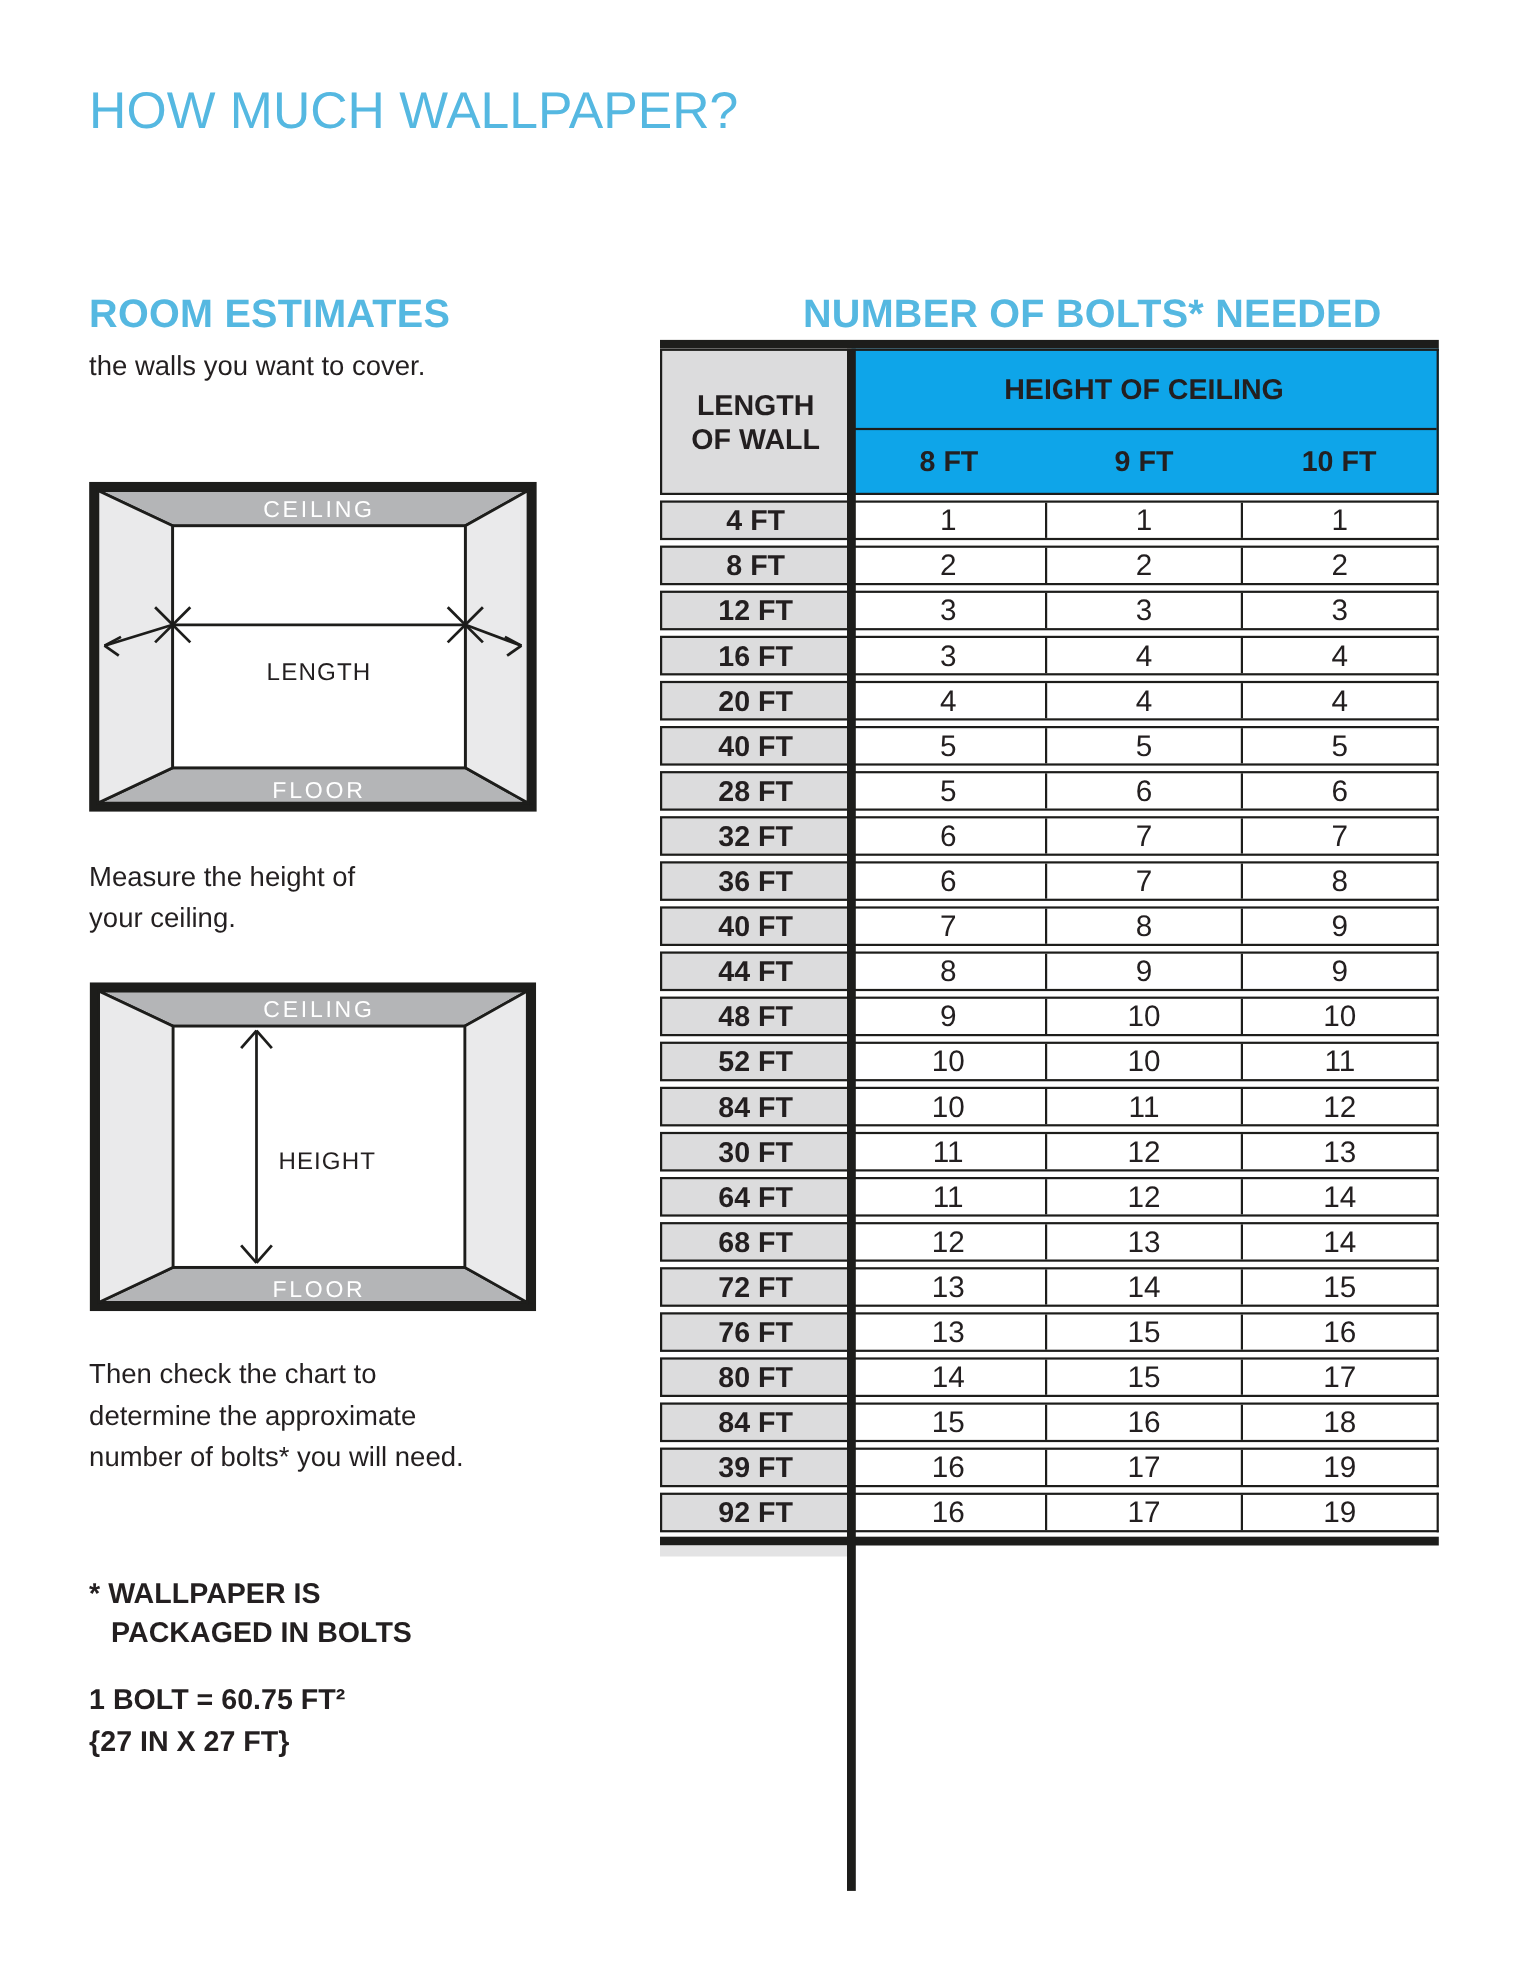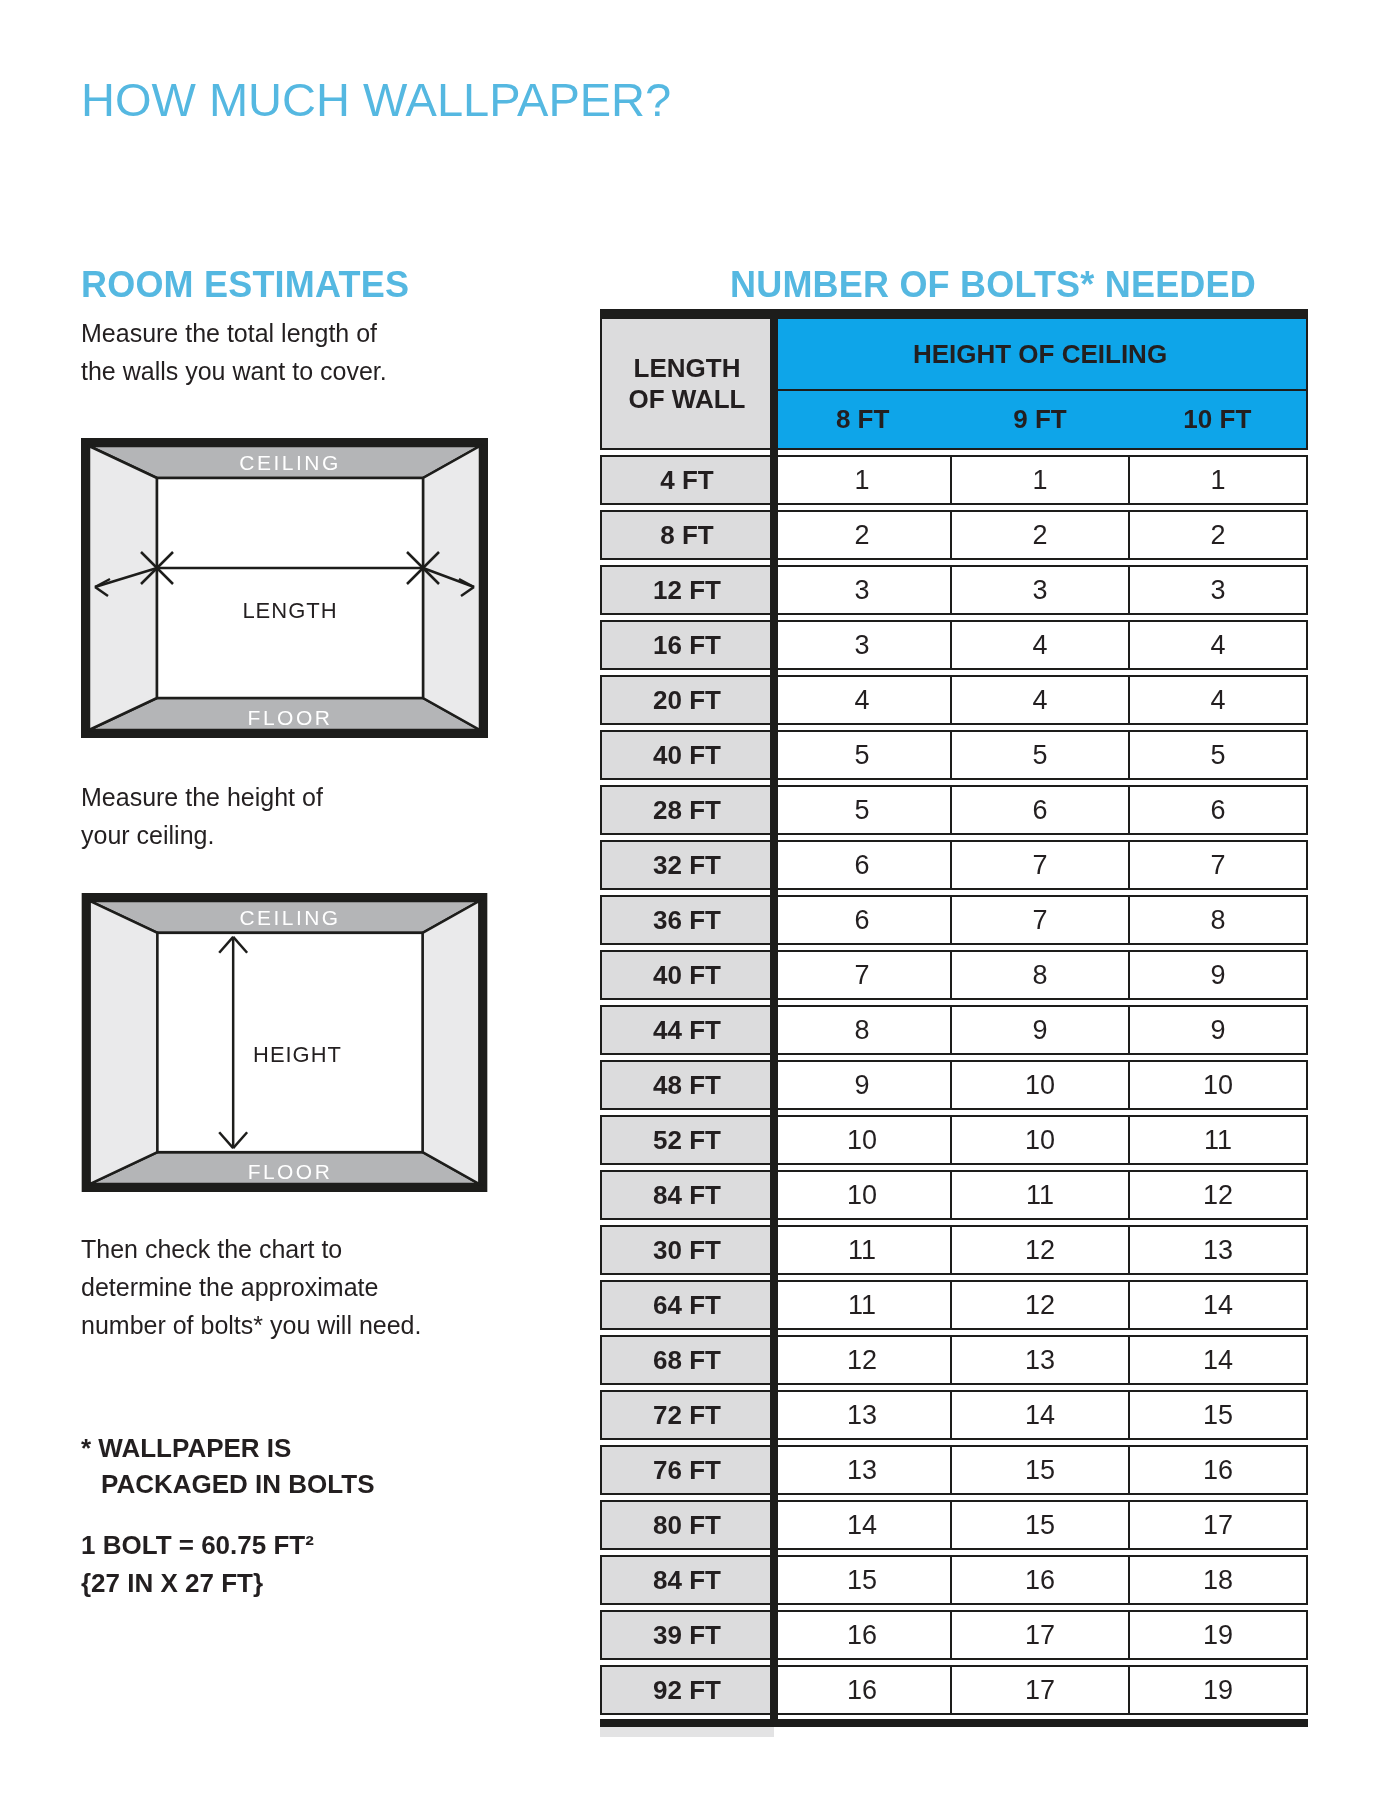--- a/index.html
+++ b/index.html
@@ -45,41 +45,40 @@
     display:flex;flex-direction:column;align-items:center;justify-content:center;
     font-size:26px;font-weight:bold;line-height:31px;text-align:center;
   }
   .t-right{flex:1;display:flex;flex-direction:column;box-sizing:border-box;
     border:2px solid #1d1d1b;border-left:none;background:#0ea5e9;}
   .t-hoc{height:70px;display:flex;align-items:center;justify-content:center;
     font-size:26px;font-weight:bold;border-bottom:2px solid #1d1d1b;}
   .t-subcols{flex:1;display:flex;}
   .t-subcol{flex:1;display:flex;align-items:center;justify-content:center;
     font-size:26px;font-weight:bold;}
-  .t-row{display:flex;height:50px;margin-top:5px;}
+  .t-row{display:flex;height:36px;margin-top:5px;}
   .t-rowlabel{
     width:174px;box-sizing:border-box;background:#dcdcdd;border:2px solid #1d1d1b;
     display:flex;align-items:center;justify-content:center;font-size:26px;font-weight:bold;
   }
   .t-cells{flex:1;display:flex;box-sizing:border-box;background:#ffffff;
     border:2px solid #1d1d1b;border-left:none;}
   .t-cell{flex:1;display:flex;align-items:center;justify-content:center;font-size:27px;}
   .t-cell + .t-cell{border-left:2px solid #1d1d1b;}
   .t-vsep{position:absolute;left:170px;top:8px;width:8px;height:1402px;background:#1d1d1b;}
   .t-stub{width:174px;height:10px;background:#e3e3e4;}
 </style>
 </head>
 <body>
 
 <div class="abs page-title">HOW MUCH WALLPAPER?</div>
 
 <div class="abs sec-heading" id="room-heading">ROOM ESTIMATES</div>
 
 <div class="abs para" id="para1">
-  <div>Measure the total length of</div>
   <div>the walls you want to cover.</div>
 </div>
 
 <svg class="diagram" id="diagram1" viewBox="0 0 407 300">
   <rect class="outerbox" x="4" y="4" width="399" height="292"></rect>
   <polygon class="band" points="8,8 399,8 342,40 76,40"></polygon>
   <polygon class="band" points="8,292 399,292 342,260 76,260"></polygon>
   <polygon class="wall" points="8,8 76,40 76,260 8,292"></polygon>
   <polygon class="wall" points="399,8 342,40 342,260 399,292"></polygon>
   <rect class="backwall" x="76" y="40" width="266" height="220"></rect>

